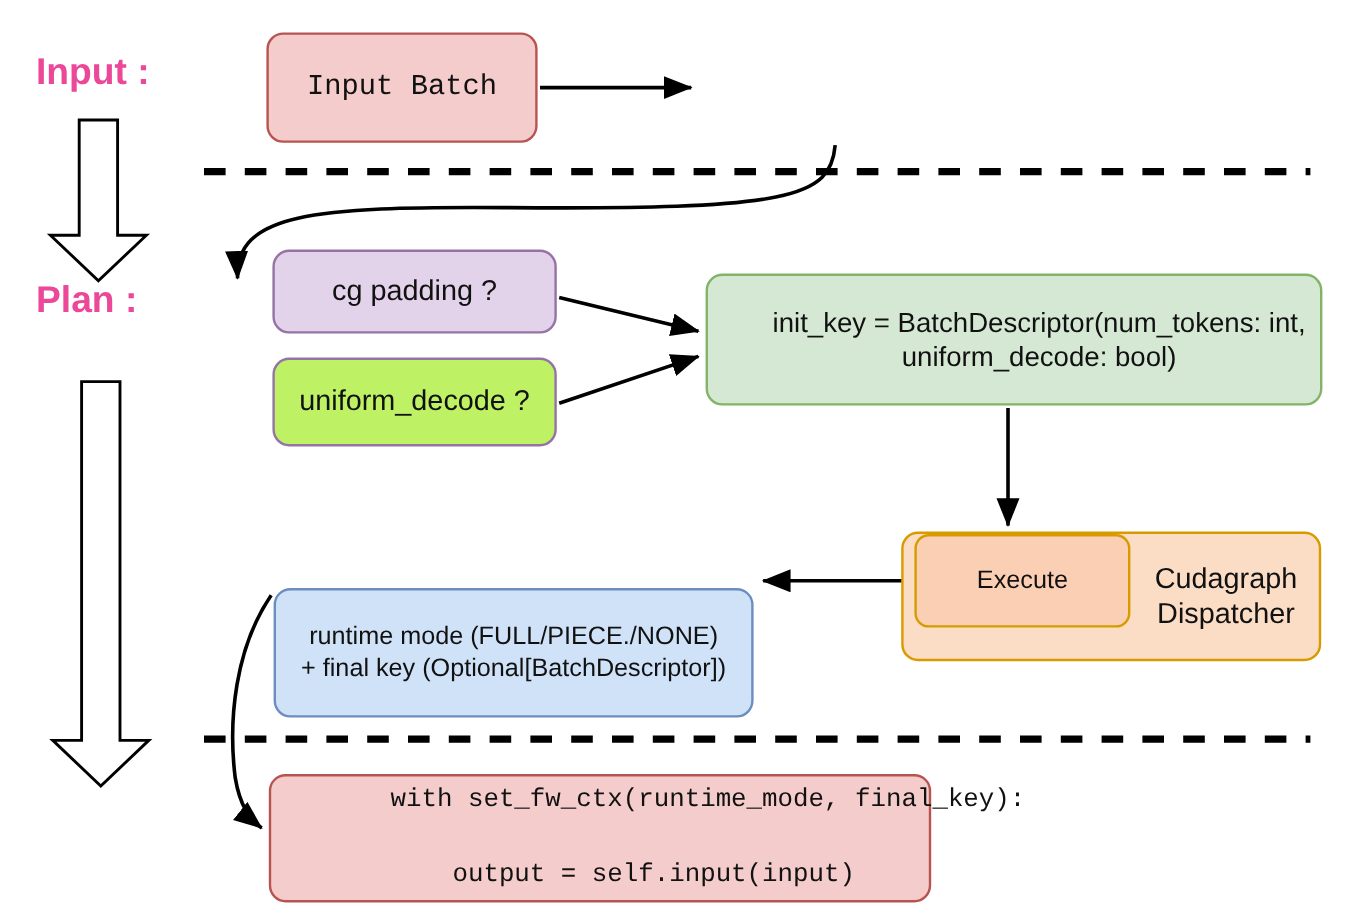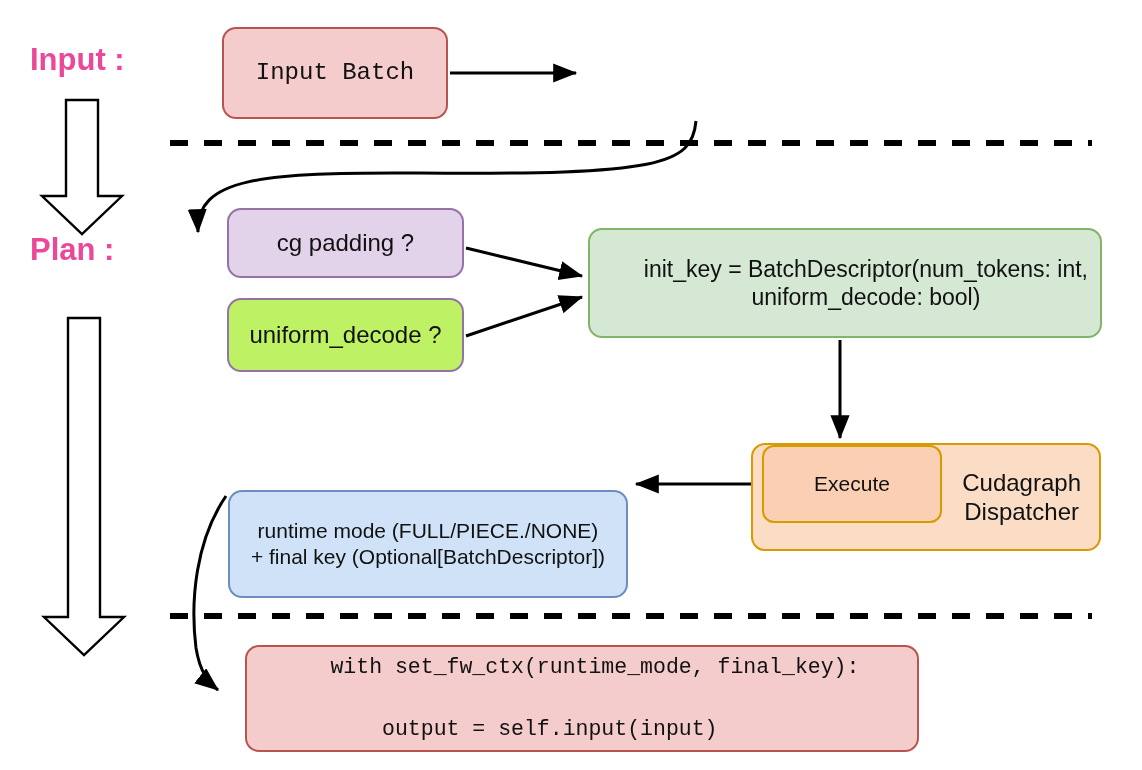--- a/index.html
+++ b/index.html
@@ -23,25 +23,25 @@
       background:#bef264;border-color:#9673a6;font-size:24px;}
   #node-init-key{left:588px;top:228px;width:514px;height:110px;
       background:#d5e8d4;border-color:#82b366;font-size:23px;padding:0 12px;justify-content:flex-end;}
   #node-cudagraph-dispatcher{left:751px;top:443px;width:350px;height:108px;
       background:#fbdcc4;border-color:#d79b00;font-size:24px;
       justify-content:flex-end;padding-right:18px;}
   #node-dispatch{left:762px;top:445px;width:180px;height:78px;
       background:#fbcfb4;border-color:#d79b00;font-size:21px;border-radius:12px;}
   #node-runtime-mode{left:228px;top:445px;width:400px;height:108px;
       background:#cfe2f7;border-color:#6c8ebf;font-size:21px;margin-top:45px;}
-  #node-exec-code{left:224px;top:645px;width:674px;height:107px;
+  #node-exec-code{left:224px;top:645px;width:552px;height:107px;
       background:#f5cccc;border-color:#b85450;
       font-family:"Liberation Mono","DejaVu Sans Mono",monospace;font-size:21.5px;
-      justify-content:flex-start;padding-left:6px;text-align:left;white-space:pre;
-      line-height:1.45;margin-left:21px;}
+      justify-content:flex-start;padding-left:22px;text-align:left;white-space:pre;
+      line-height:1.45;}
 
   #label-input{left:30px;top:42px;font-size:31px;}
   #label-plan{left:30px;top:232px;font-size:31px;}
   #label-execute{left:20px;top:668px;font-size:31px;}
 </style>
 </head>
 <body>
 
 <div id="stage">
 

